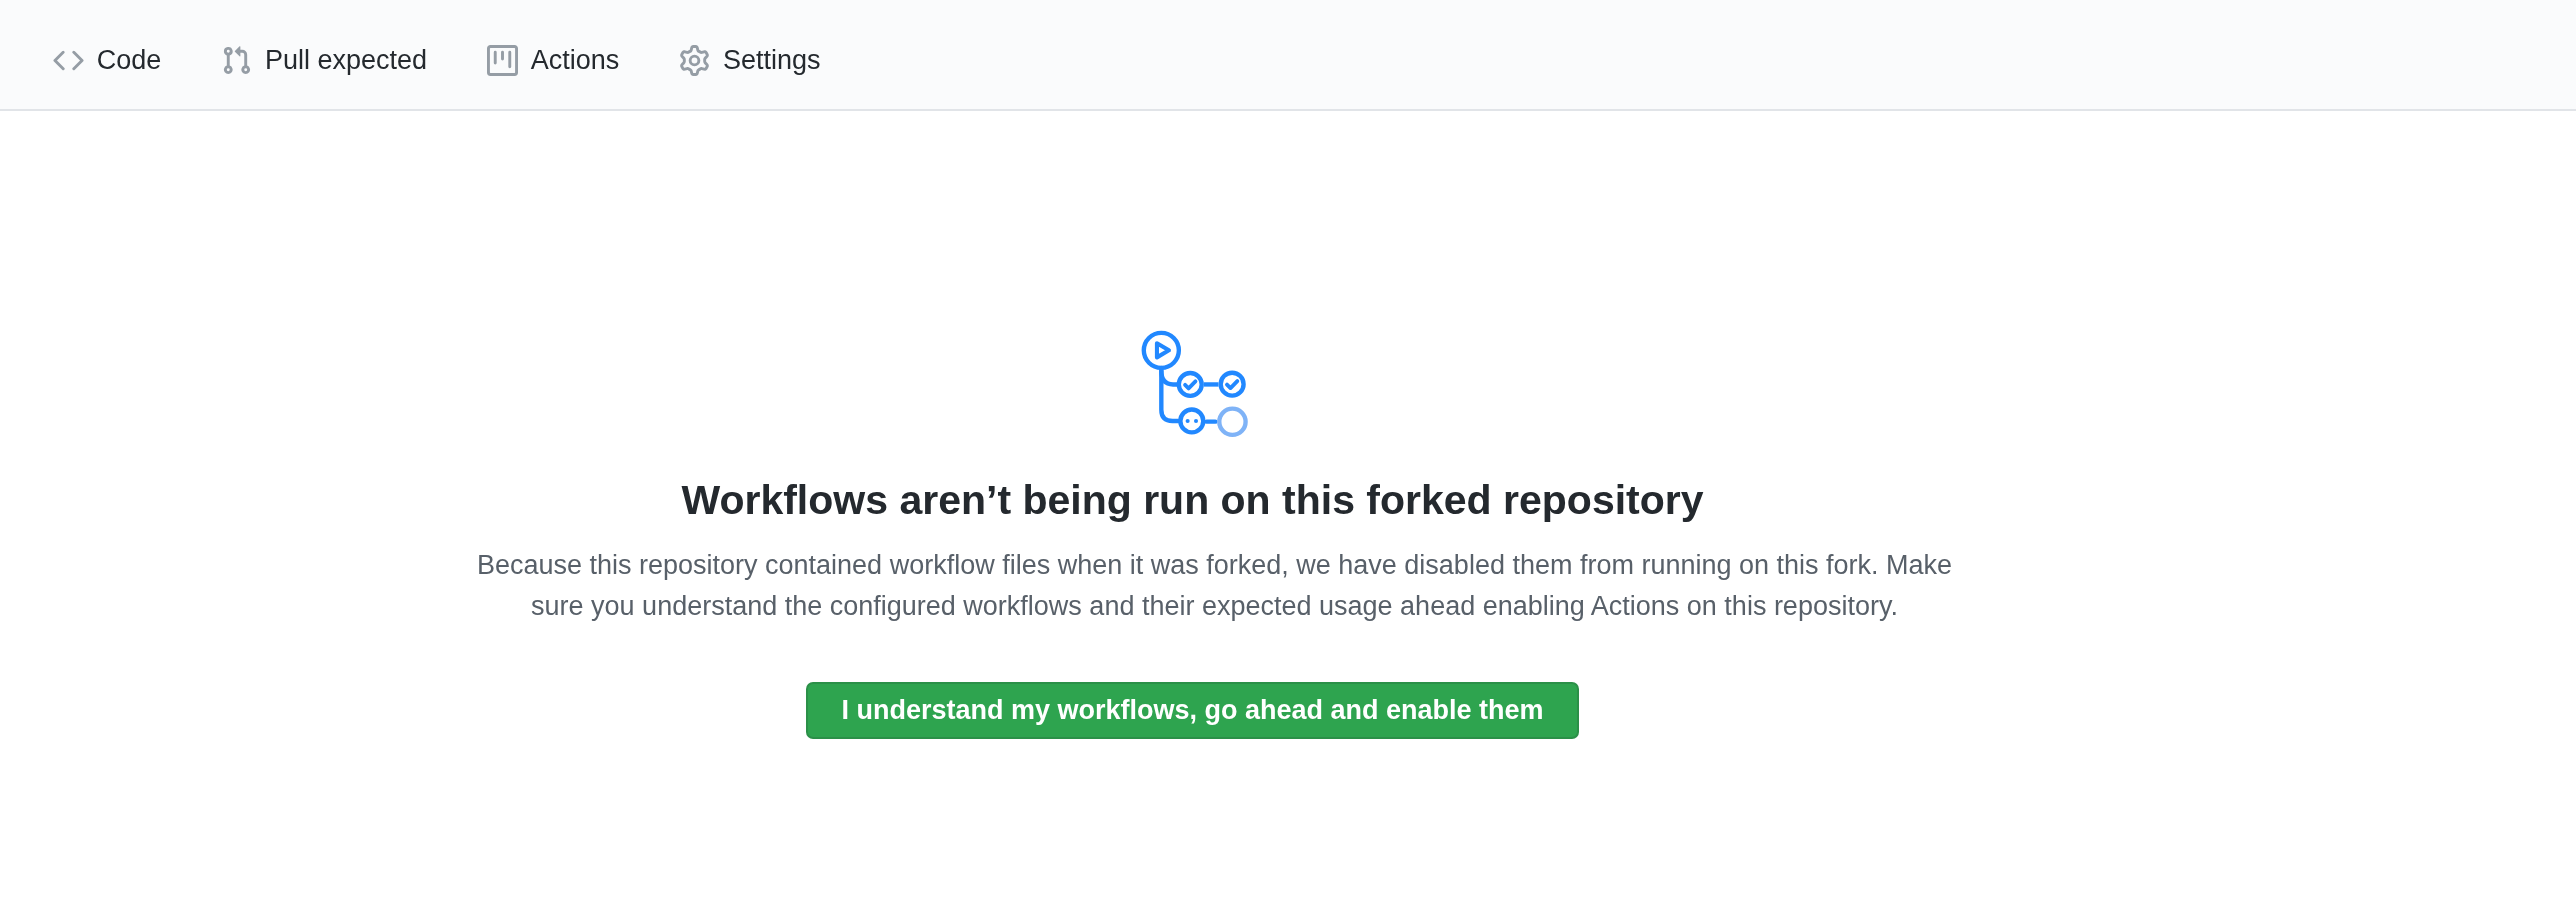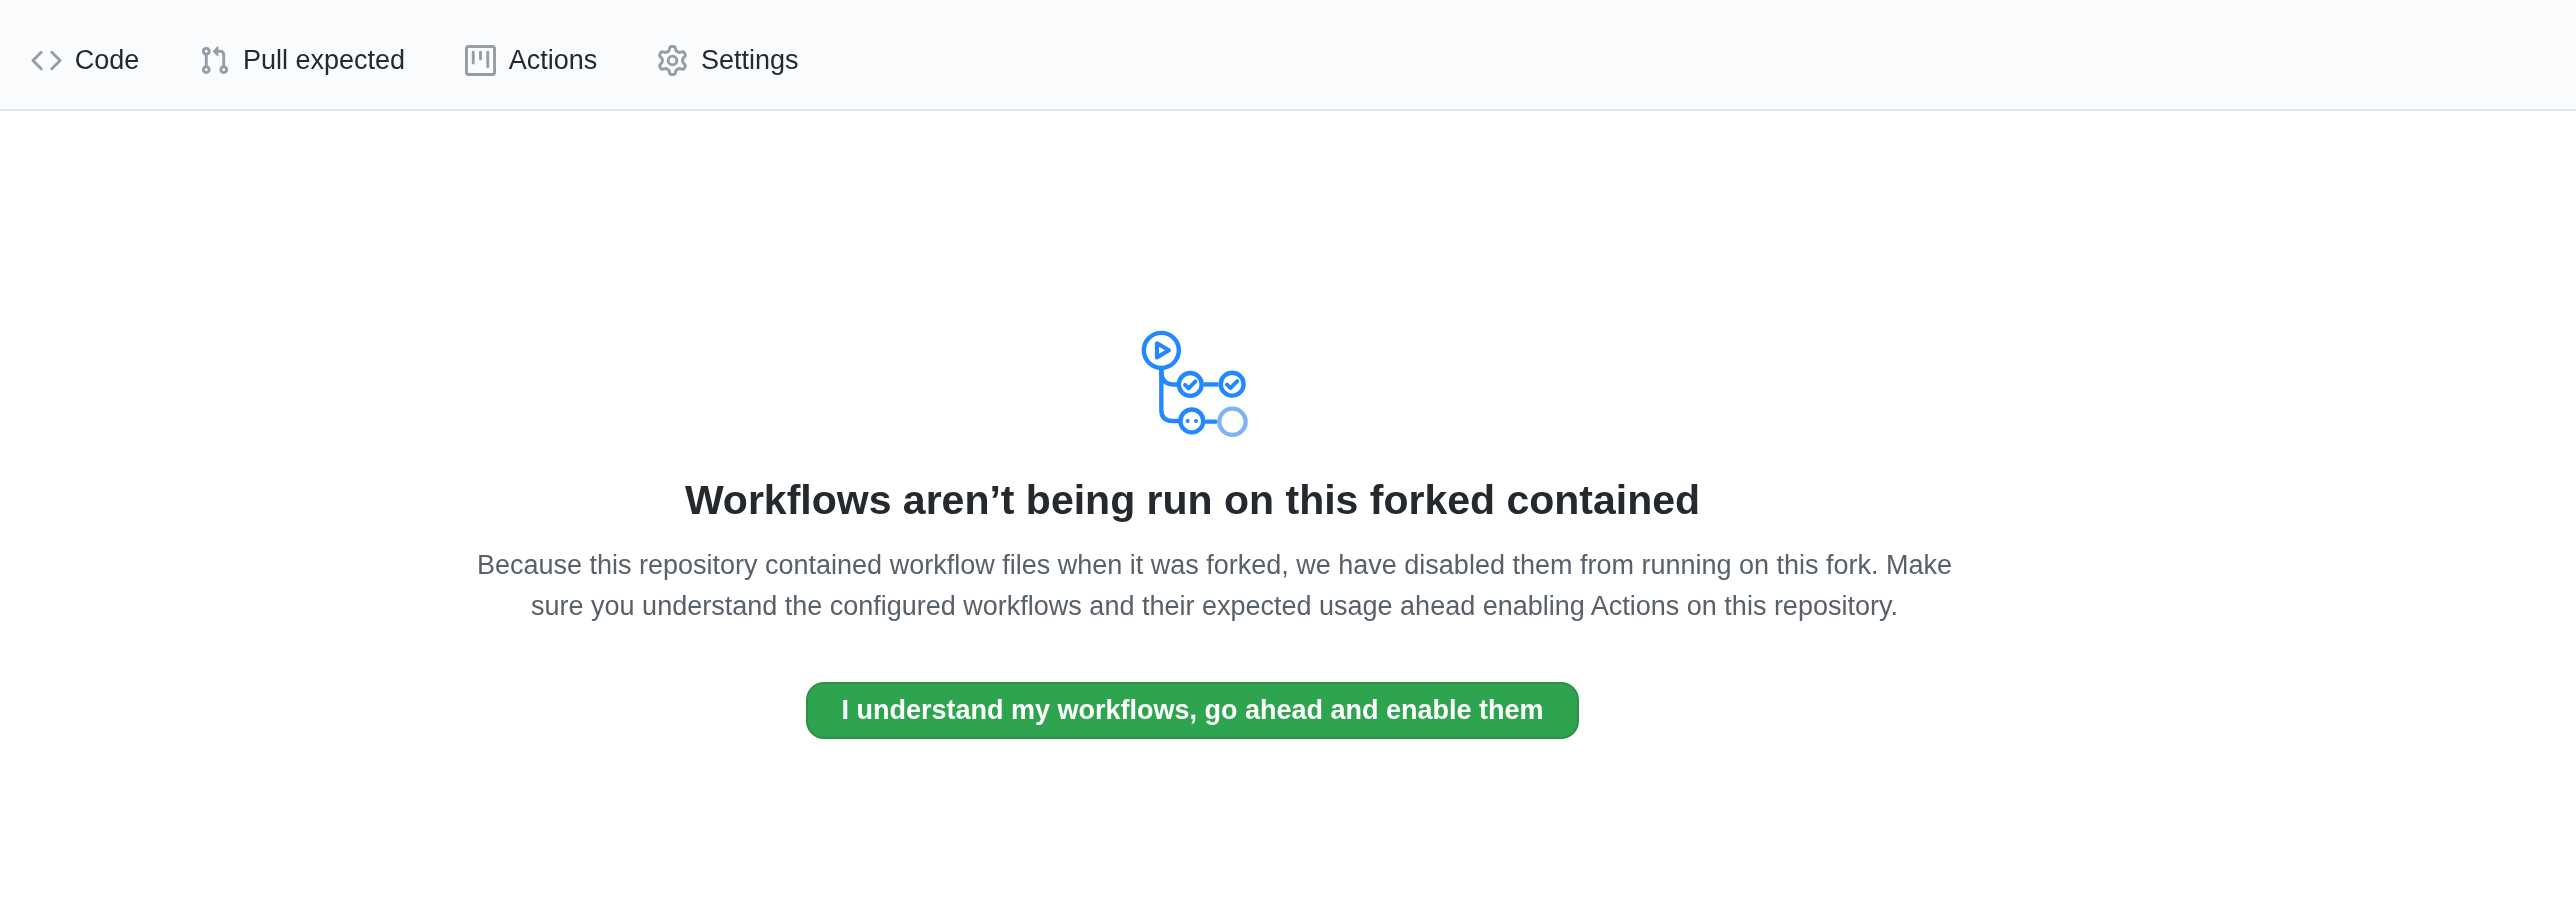--- a/index.html
+++ b/index.html
@@ -21,21 +21,21 @@
     font-family:"Liberation Sans","DejaVu Sans",sans-serif;
     color:var(--text-dark);
   }
   
   .tabnav{
     height:111px;
     background:var(--nav-bg);
     border-bottom:2px solid var(--nav-border);
     display:flex;
     align-items:flex-start;
-    padding-left:1px;
+    padding-left:23px;
   }
   .tab-item{
     margin-top:11.7px;
     height:98px;
     display:flex;
     align-items:center;
     gap:12.7px;
     padding:0 30px;
     font-size:27px;
     line-height:1;
@@ -78,21 +78,21 @@
     margin-top:55px;
     height:57px;
     padding:6px 33px;
     background:var(--btn-green);
     color:#ffffff;
     font-family:inherit;
     font-size:27px;
     font-weight:700;
     line-height:1;
     border:2px solid rgba(27,31,35,0.15);
-    border-radius:18px;
+    border-radius:7px;
     cursor:pointer;
     display:flex;
     align-items:center;
   }
   .wf-link{
     margin-top:41px;
     font-size:27px;
     line-height:41px;
     color:var(--link-blue);
     text-decoration:none;
@@ -153,21 +153,21 @@
     <circle cx="98.7" cy="59.7" r="11.75"></circle>
     <path d="M93.4 60.1 L97 63.7 L104 56.6" stroke-width="4" stroke-linecap="round" stroke-linejoin="round"></path>
 
     <circle cx="57.3" cy="97.5" r="11.75"></circle>
     <circle cx="53" cy="97.5" r="2.1" fill="#2188ff" stroke="none"></circle>
     <circle cx="61.6" cy="97.5" r="2.1" fill="#2188ff" stroke="none"></circle>
 
     <circle cx="99" cy="98.3" r="13.5" stroke="#7fb3f7"></circle>
   </svg>
 
-  <h2 class="headline">Workflows aren’t being run on this forked contained</h2>
+  <h2 class="headline">Workflows aren’t being run on this forked repository</h2>
 
   <p class="desc">
     <span>Because this repository contained workflow files when it was forked, we have disabled them from running on this fork. Make</span>
     <span>sure you understand the configured workflows and their expected usage ahead enabling Actions on this repository.</span>
   </p>
 
   <button class="enable-btn">I understand my workflows, go ahead and enable them</button>
 
 
 </main>

